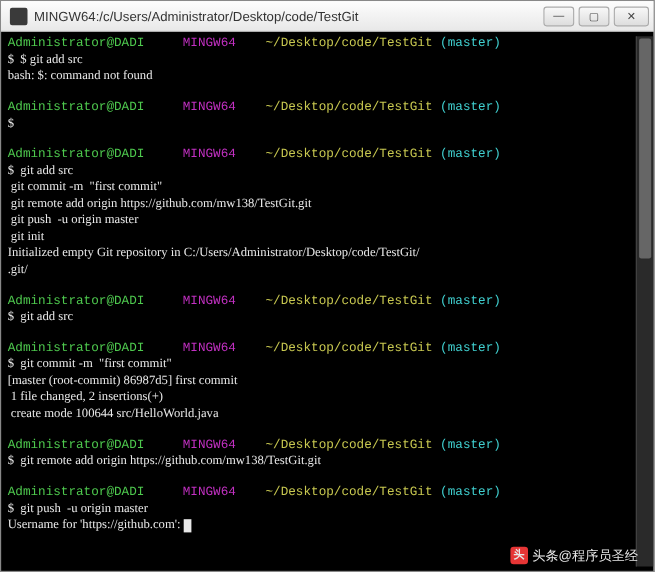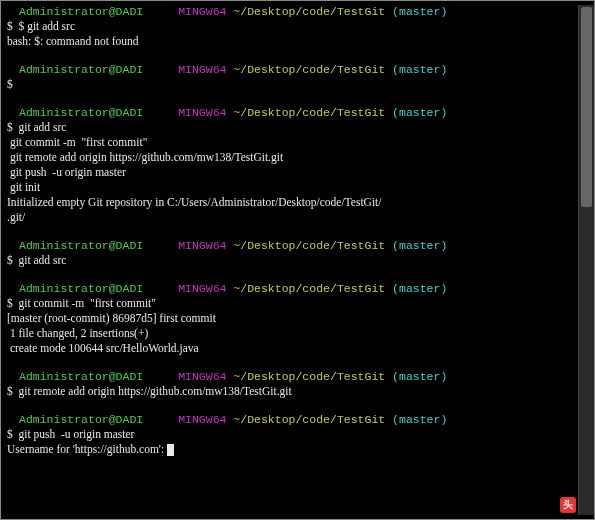--- a/index.html
+++ b/index.html
@@ -71,23 +71,23 @@
   border-left: 1px solid #444;
   position: relative;
 }
 .scroll-thumb {
   position: absolute;
   top: 2px; left: 2px; right: 2px;
   height: 200px;
   background: #666;
   border-radius: 2px;
 }
-.u { color: #4ec94e; margin-left: 12px; }   
+.u { color: #4ec94e; }   
 .h { color: #c230c2; margin-left: 28px; }   
-.p { color: #c8c850; }   
+.p { color: #c8c850; margin-left: 20px; }   
 .b { color: #40d0d0; }   
 .w { color: #e8e8e8; font-family: Liberation Serif, serif; }   
 .cursor {
   display: inline-block;
   width: 7px; height: 12px;
   background: #e8e8e8;
   vertical-align: text-bottom;
 }
 .watermark {
   position: absolute;
@@ -104,22 +104,32 @@
   border-radius: 3px;
   margin-right: 4px;
   display:flex;align-items:center;justify-content:center;
   color:#fff;font-size:10px;font-weight:bold;
 }
 </style>
 </head>
 <body>
 
 <div class="window">
+  <div class="titlebar">
+    <div class="titlebar-icon"></div>
+    <div class="title-text">MINGW64:/c/Users/Administrator/Desktop/code/TestGit</div>
+    <div class="win-btns">
+      <div class="win-btn">—</div>
+      <div class="win-btn">▢</div>
+      <div class="win-btn">✕</div>
+    </div>
+  </div>
   <div class="terminal">
     <div class="terminal-content" id="term"><div><span class="u">Administrator@DADI</span> <span class="h">MINGW64</span> <span class="p">~/Desktop/code/TestGit</span> <span class="b">(master)</span></div><div><span class="w">$  $ git add src</span></div><div><span class="w">bash: $: command not found</span></div><div>&nbsp;</div><div><span class="u">Administrator@DADI</span> <span class="h">MINGW64</span> <span class="p">~/Desktop/code/TestGit</span> <span class="b">(master)</span></div><div><span class="w">$  </span></div><div>&nbsp;</div><div><span class="u">Administrator@DADI</span> <span class="h">MINGW64</span> <span class="p">~/Desktop/code/TestGit</span> <span class="b">(master)</span></div><div><span class="w">$  git add src</span></div><div><span class="w"> git commit -m  "first commit"</span></div><div><span class="w"> git remote add origin https://github.com/mw138/TestGit.git</span></div><div><span class="w"> git push  -u origin master</span></div><div><span class="w"> git init</span></div><div><span class="w">Initialized empty Git repository in C:/Users/Administrator/Desktop/code/TestGit/</span></div><div><span class="w">.git/</span></div><div>&nbsp;</div><div><span class="u">Administrator@DADI</span> <span class="h">MINGW64</span> <span class="p">~/Desktop/code/TestGit</span> <span class="b">(master)</span></div><div><span class="w">$  git add src</span></div><div>&nbsp;</div><div><span class="u">Administrator@DADI</span> <span class="h">MINGW64</span> <span class="p">~/Desktop/code/TestGit</span> <span class="b">(master)</span></div><div><span class="w">$  git commit -m  "first commit"</span></div><div><span class="w">[master (root-commit) 86987d5] first commit</span></div><div><span class="w"> 1 file changed, 2 insertions(+)</span></div><div><span class="w"> create mode 100644 src/HelloWorld.java</span></div><div>&nbsp;</div><div><span class="u">Administrator@DADI</span> <span class="h">MINGW64</span> <span class="p">~/Desktop/code/TestGit</span> <span class="b">(master)</span></div><div><span class="w">$  git remote add origin https://github.com/mw138/TestGit.git</span></div><div>&nbsp;</div><div><span class="u">Administrator@DADI</span> <span class="h">MINGW64</span> <span class="p">~/Desktop/code/TestGit</span> <span class="b">(master)</span></div><div><span class="w">$  git push  -u origin master</span></div><div><span class="w">Username for 'https://github.com': </span><span class="cursor"></span></div></div>
     <div class="scrollbar">
       <div class="scroll-thumb"></div>
     </div>
     <div class="watermark">
       <div class="wm-logo">头</div>
+      <span><span>头条</span><span>@程序员圣经</span></span>
     </div>
   </div>
 </div>
 
 </body></html>

